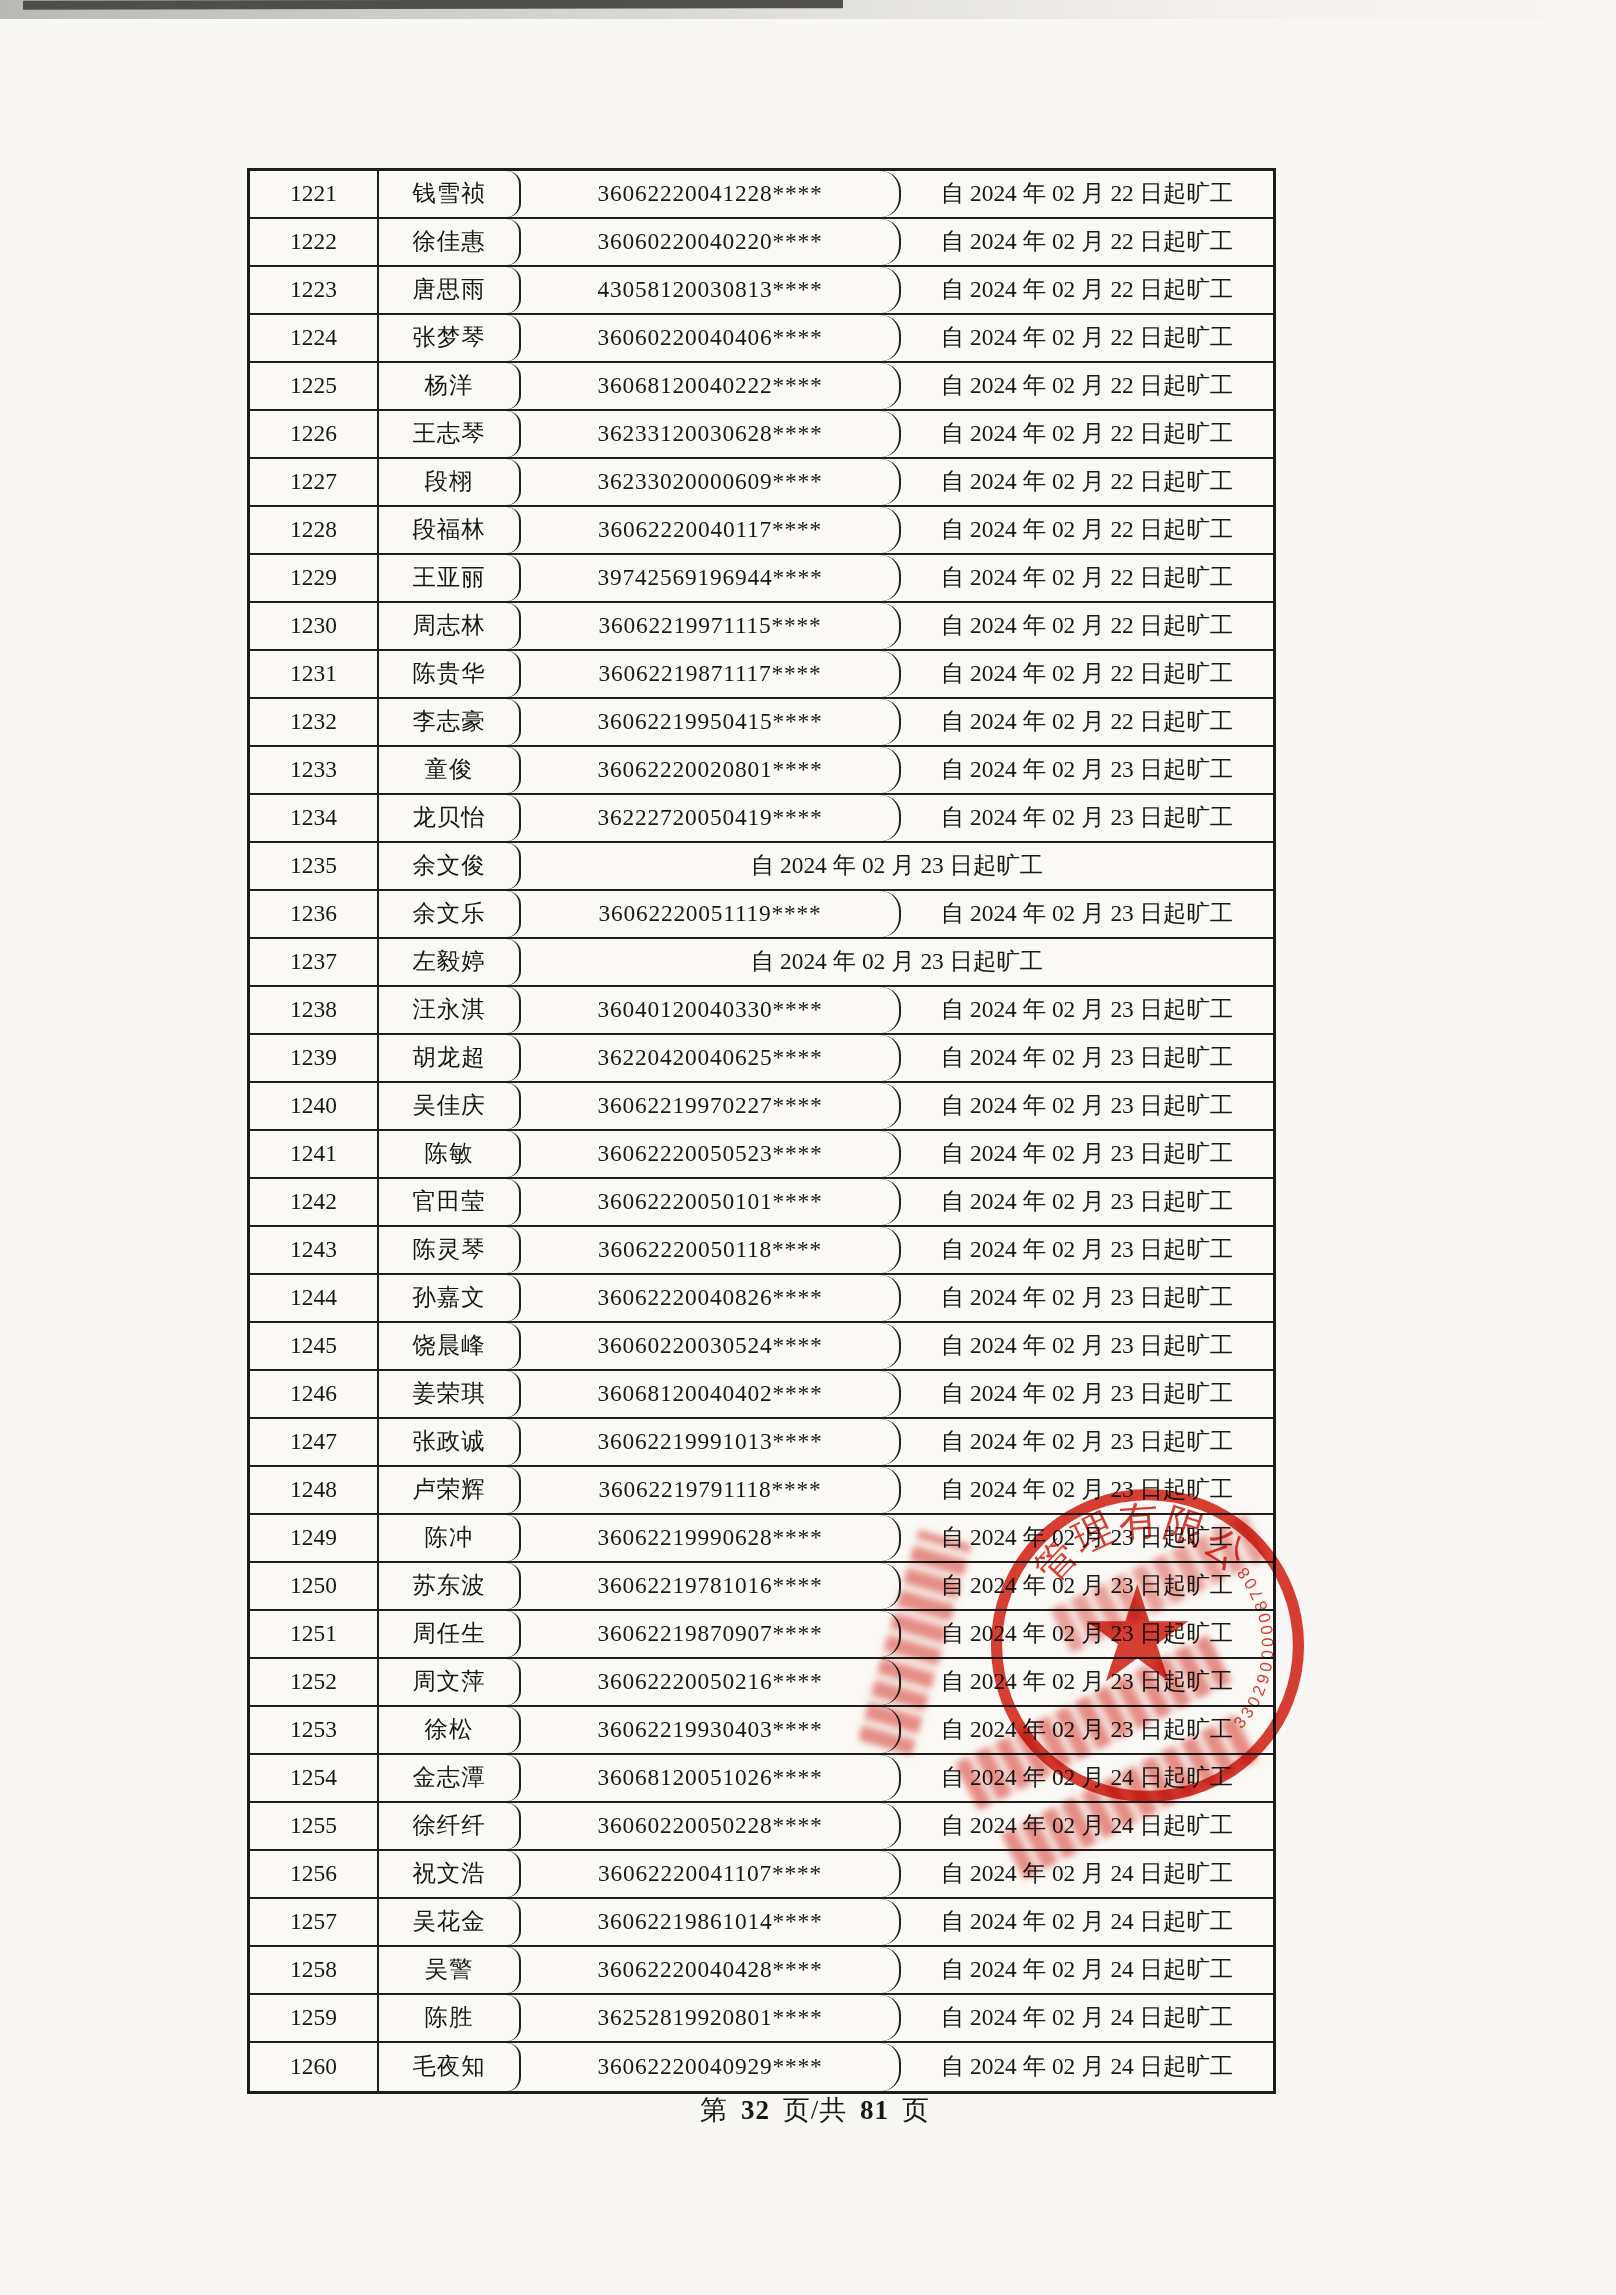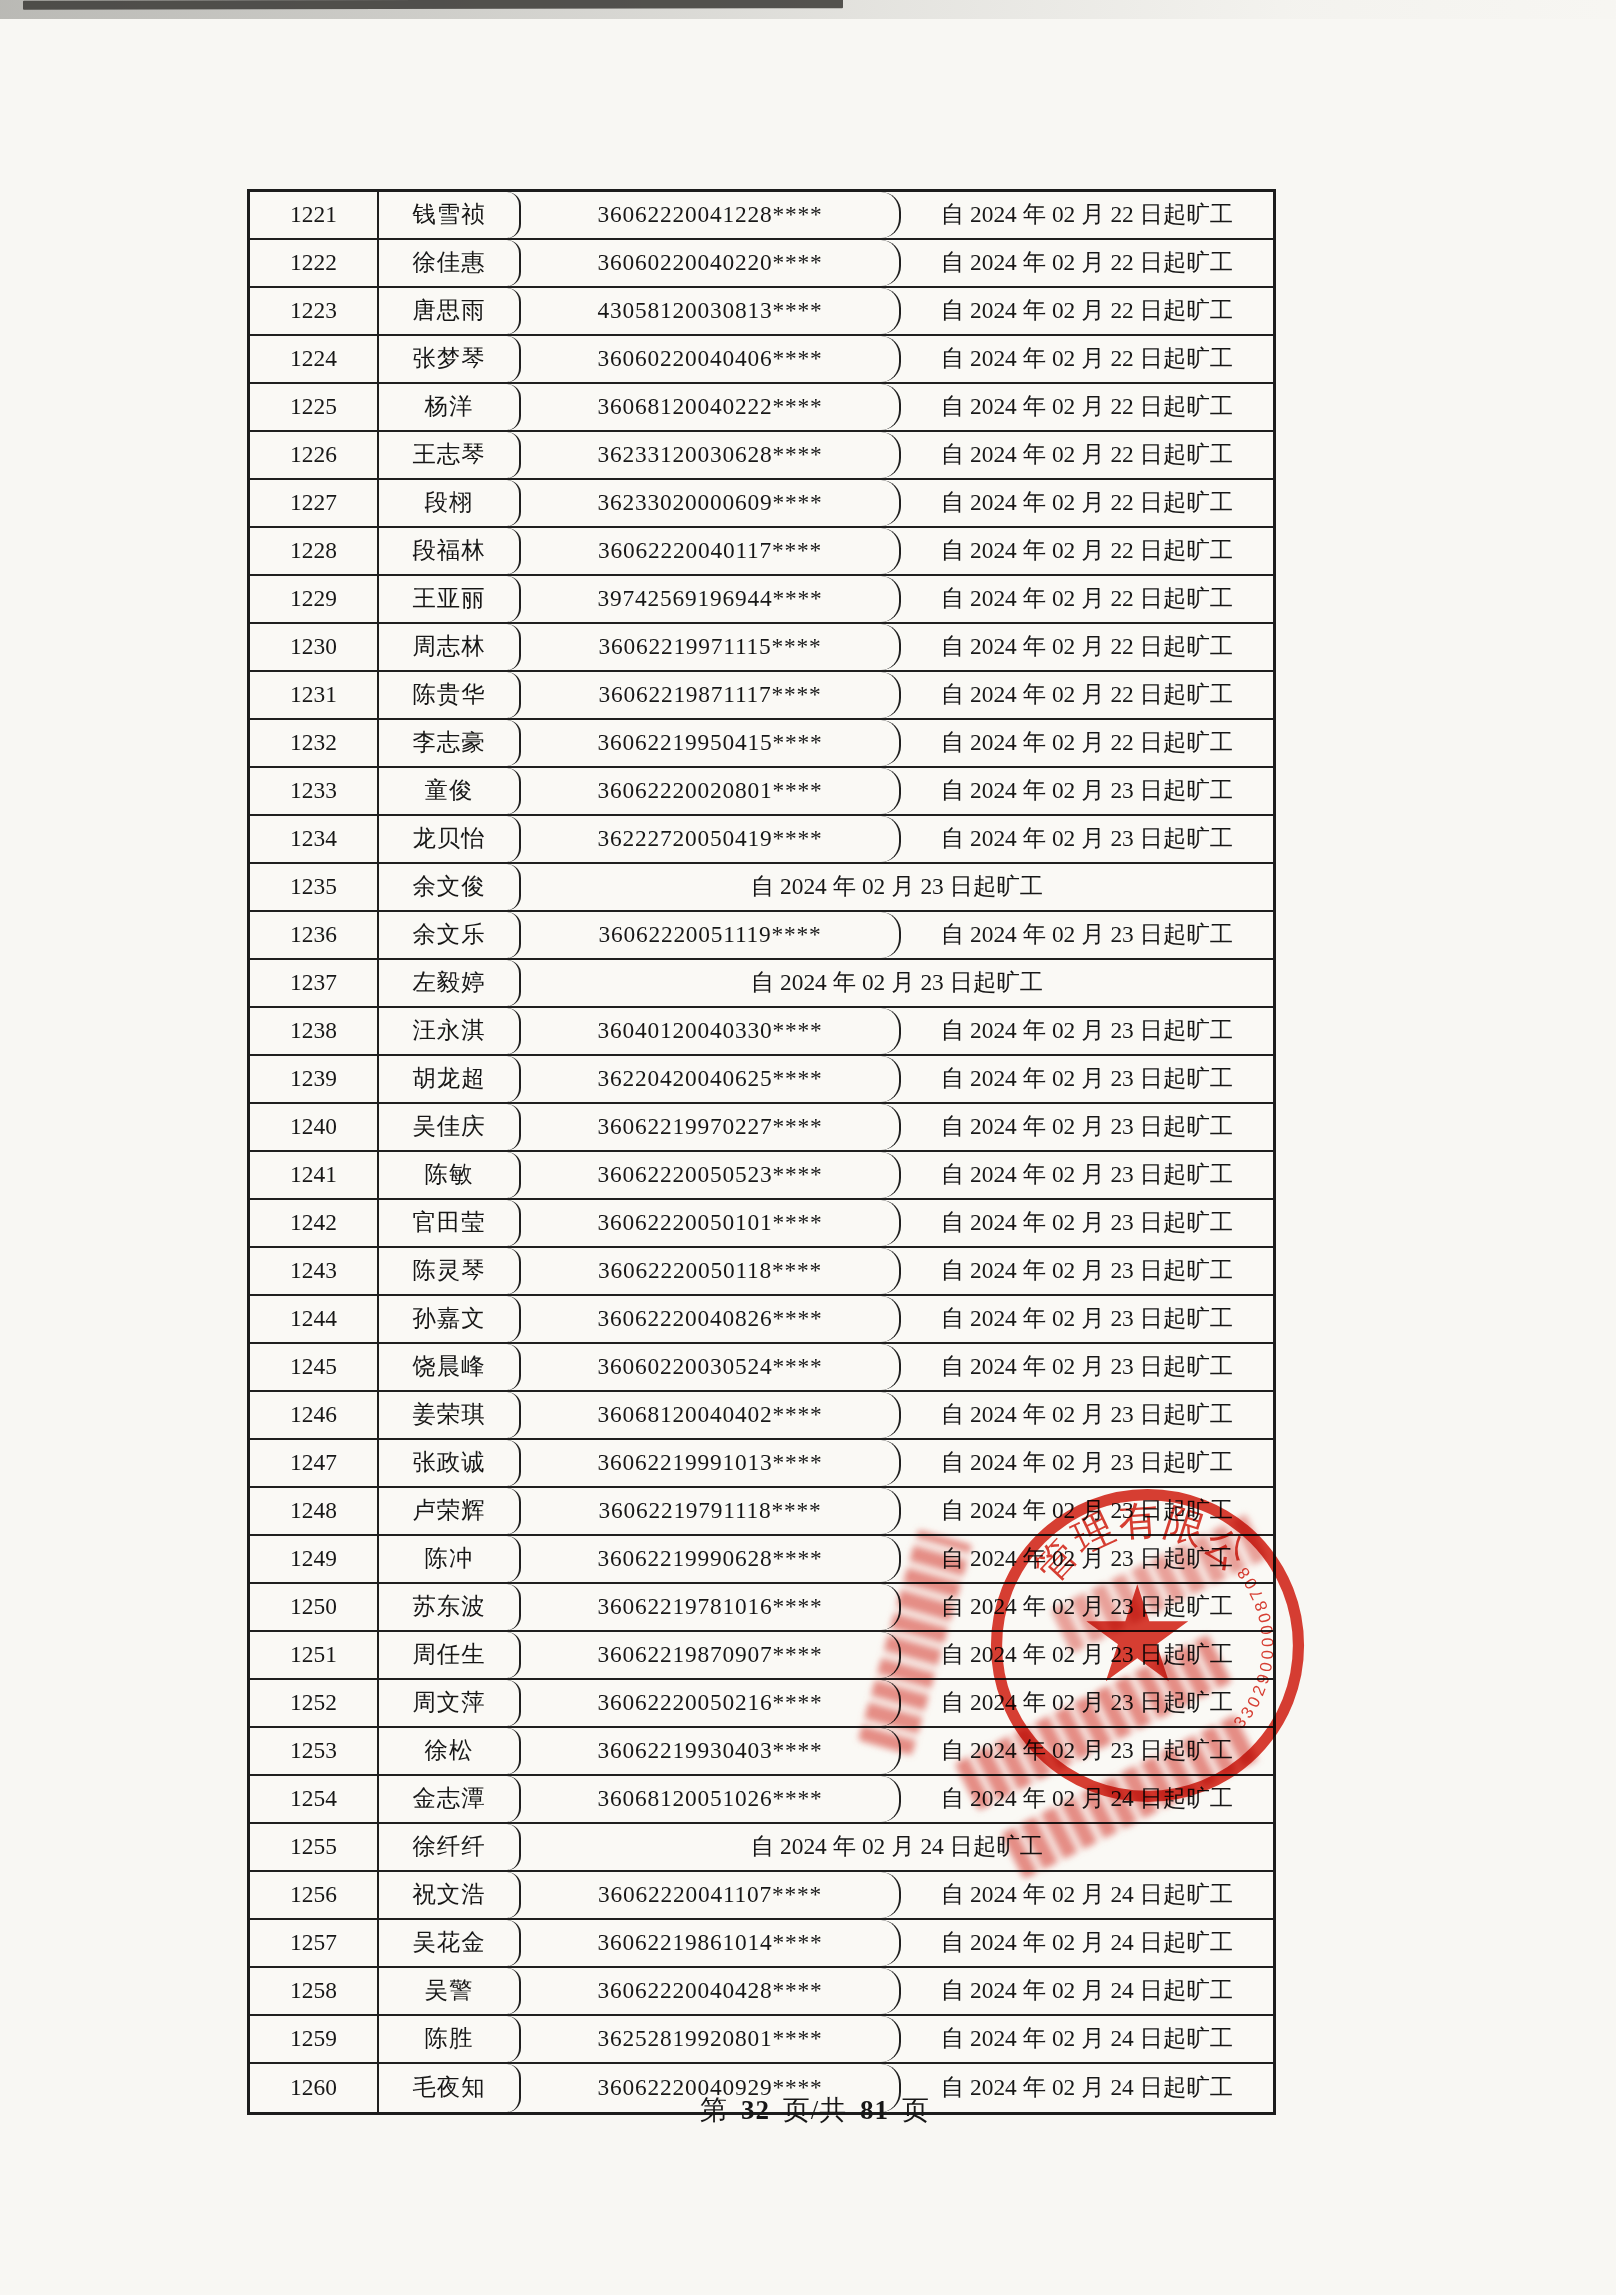--- a/index.html
+++ b/index.html
@@ -20,21 +20,20 @@
     position:absolute;left:23px;top:0;width:820px;height:8.7px;
     background:#3f3e3a;opacity:.88;border-radius:1px;
     transform:rotate(-0.12deg);
   }
   
   .sheet-table{
     position:absolute;left:247px;top:168px;width:1029px;
     border:3.1px solid #1d1d1d;
     box-sizing:border-box;
     background:#faf9f5;
-    margin-top:21px;
   }
   .t-row{display:flex;height:48px;box-sizing:border-box;border-bottom:2.5px solid #1f1f1f;}
   .t-row:last-child{border-bottom:none;}
   .c{
     display:flex;align-items:center;justify-content:center;
     box-sizing:border-box;border-right:2px solid #1f1f1f;
     font-size:23.4px;line-height:1;white-space:nowrap;overflow:hidden;
   }
   .c:last-child{border-right:none;}
   .c0{flex:0 0 129px;}
@@ -272,20 +271,21 @@
         </div>
         <div class="t-row">
           <div class="c c0">1254</div>
           <div class="c c1">金志潭</div>
           <div class="c c2">36068120051026****</div>
           <div class="c c3">自 2024 年 02 月 24 日起旷工</div>
         </div>
         <div class="t-row">
           <div class="c c0">1255</div>
           <div class="c c1">徐纤纤</div>
+          <div class="c c2">36060220050228****</div>
           <div class="c c3">自 2024 年 02 月 24 日起旷工</div>
         </div>
         <div class="t-row">
           <div class="c c0">1256</div>
           <div class="c c1">祝文浩</div>
           <div class="c c2">36062220041107****</div>
           <div class="c c3">自 2024 年 02 月 24 日起旷工</div>
         </div>
         <div class="t-row">
           <div class="c c0">1257</div>

